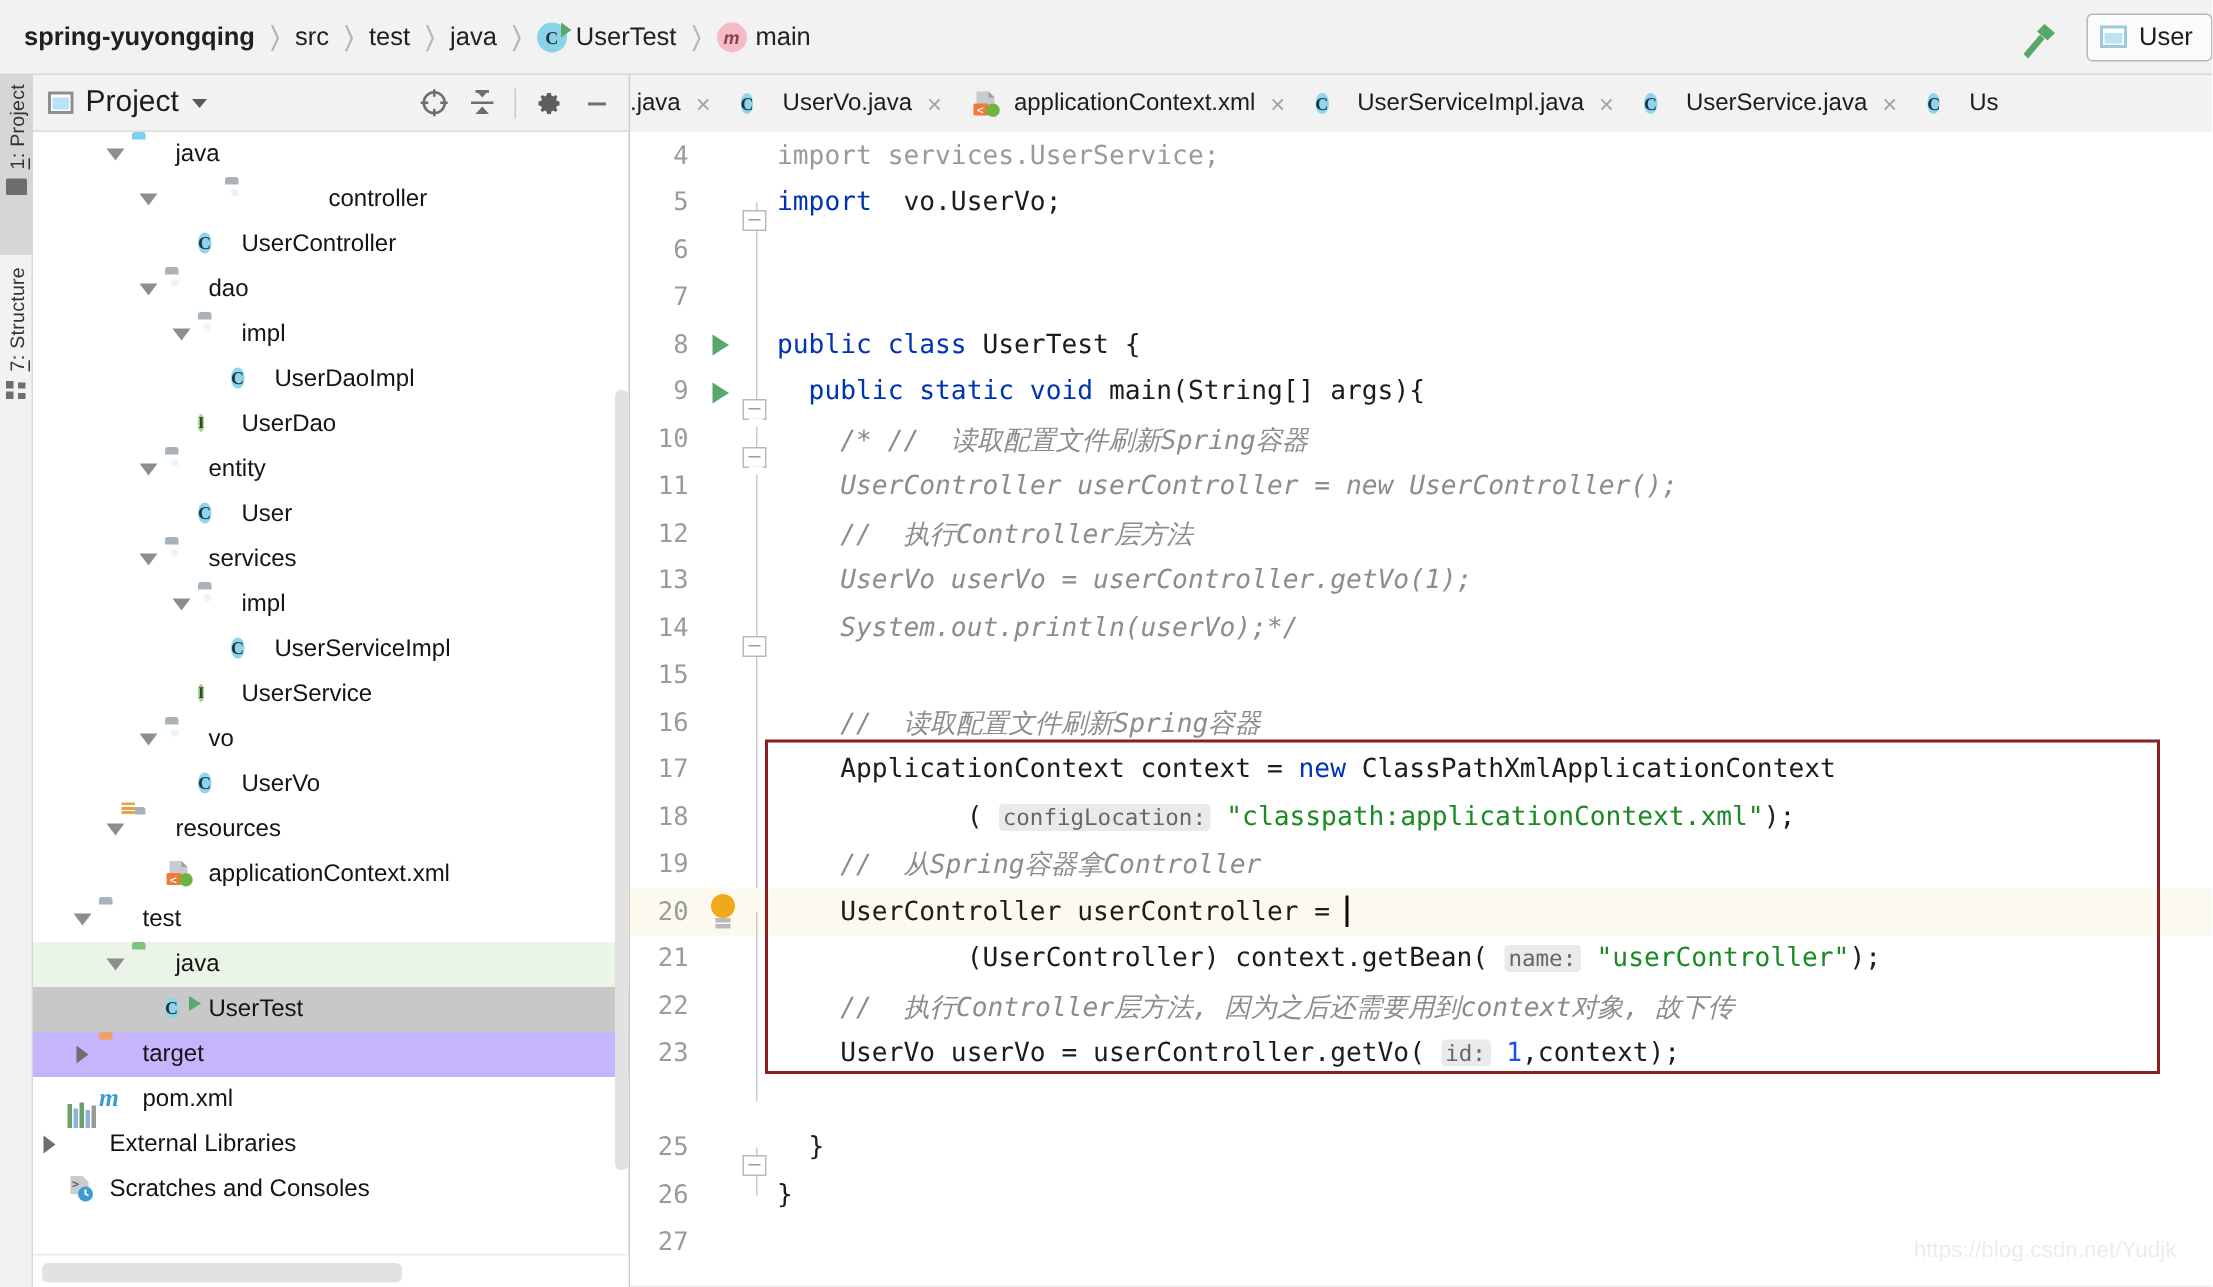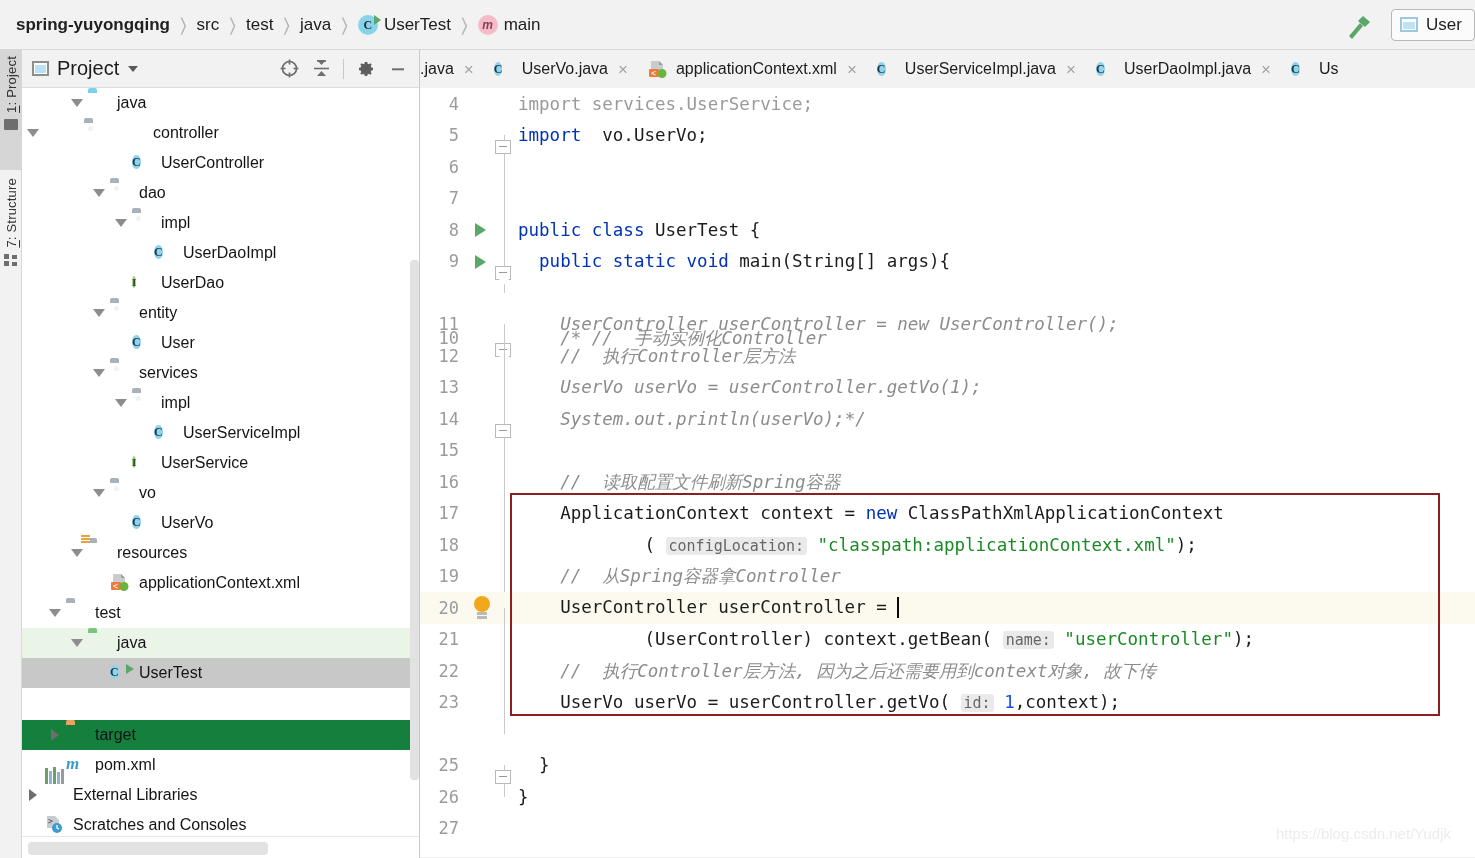--- a/index.html
+++ b/index.html
@@ -72,21 +72,21 @@
     border-top:6px solid #5a5a5a;margin-left:9px;}
   .hdr-icons{margin-left:auto;display:flex;align-items:center;gap:2px;}
   .hdr-btn{width:30px;height:30px;display:flex;align-items:center;justify-content:center;cursor:default;}
   .vsep{width:1px;height:20px;background:#c8c8c8;margin:0 5px;}
 
   .tree{position:absolute;left:0;top:38px;width:398px;bottom:22px;overflow:hidden;}
   .row{height:30px;display:flex;align-items:center;white-space:nowrap;box-sizing:border-box;
        font-size:16px;color:#111;position:relative;}
   .row.sel{background:#c8c8c8;}
   .row.greenbg{background:#eaf5e7;}
-  .row.yellowbg{background:#15803d;margin-top:32px;}
+  .row.yellowbg{background:#c4b5fd;}
   .tw{width:22px;height:30px;display:flex;align-items:center;justify-content:center;flex:none;}
   .arw{width:0;height:0;}
   .arw.open{border-left:6px solid transparent;border-right:6px solid transparent;border-top:8px solid #8d8d8d;}
   .arw.closed{border-top:6px solid transparent;border-bottom:6px solid transparent;border-left:8px solid #6e6e6e;}
   .ti{width:22px;height:22px;margin-right:7px;flex:none;position:relative;}
   .lbl{font-size:16px;color:#141414;}
 
   
   .fld{width:20px;height:15px;border-radius:2px;position:relative;margin-top:4px;}
   .fld::before{content:"";position:absolute;left:0;top:-4px;width:9px;height:5px;border-radius:2px 2px 0 0;background:inherit;}
@@ -247,21 +247,21 @@
     </div>
 
     <div class="tree" id="tree-host">
         <div class="row" style="padding-left: 44px;">
           <span class="tw">
             <span class="arw open"></span>
           </span>
           <span class="ti"><span class="fld fld-blue"></span></span>
           <span class="lbl">java</span>
         </div>
-        <div class="row" style=" gap: 40px;">
+        <div class="row" style="padding-left: 66px; gap: 40px;">
           <span class="tw">
             <span class="arw open"></span>
           </span>
           <span class="ti"><span class="fld fld-gray"><i class="fld-dot"></i></span></span>
           <span class="lbl">controller</span>
         </div>
         <div class="row" style="padding-left: 88px;">
           <span class="tw"></span>
           <span class="ti"><span class="cls">C</span></span>
           <span class="lbl">UserController</span>
@@ -433,21 +433,21 @@
           <span>applicationContext.xml</span>
           <span class="tclose">×</span>
         </div>
         <div class="tab">
           <span class="tico"><span class="cls">C</span></span>
           <span>UserServiceImpl.java</span>
           <span class="tclose">×</span>
         </div>
         <div class="tab">
           <span class="tico"><span class="cls">C</span></span>
-          <span>UserDaoImpl.java</span>
+          <span>UserService.java</span>
           <span class="tclose">×</span>
         </div>
         <div class="tab">
           <span class="tico"><span class="cls">C</span></span>
           <span>Us</span>
         </div>
       </div>
     <div class="code" id="code-host">
         <div class="ln" style="top: 0px;">
           <span class="gutter-num">4</span>
@@ -494,28 +494,28 @@
           <span class="gutter-num">9</span>
           <span class="gutter-ico">
             <span class="runtri"></span>
           </span>
           <span class="fold-col">
             <span class="foldline"></span>
             <span class="foldmark pointdn"></span>
           </span>
           <span class="code-text"><span>  </span><span class="kw">public static void</span><span> </span><span class="">main</span><span>(String[] args){</span></span>
         </div>
-        <div class="ln" style="top: 189px; margin-top: 45px;">
+        <div class="ln" style="top: 189px;">
           <span class="gutter-num">10</span>
           <span class="gutter-ico"></span>
           <span class="fold-col">
             <span class="foldline"></span>
             <span class="foldmark pointdn"></span>
           </span>
-          <span class="code-text"><span>    </span><span class="cmt">/* //  手动实例化Controller</span></span>
+          <span class="code-text"><span>    </span><span class="cmt">/* //  读取配置文件刷新Spring容器</span></span>
         </div>
         <div class="ln" style="top: 220.5px;">
           <span class="gutter-num">11</span>
           <span class="gutter-ico"></span>
           <span class="fold-col">
             <span class="foldline"></span>
           </span>
           <span class="code-text"><span>    </span><span class="cmt">UserController userController = new UserController();</span></span>
         </div>
         <div class="ln" style="top: 252px;">

